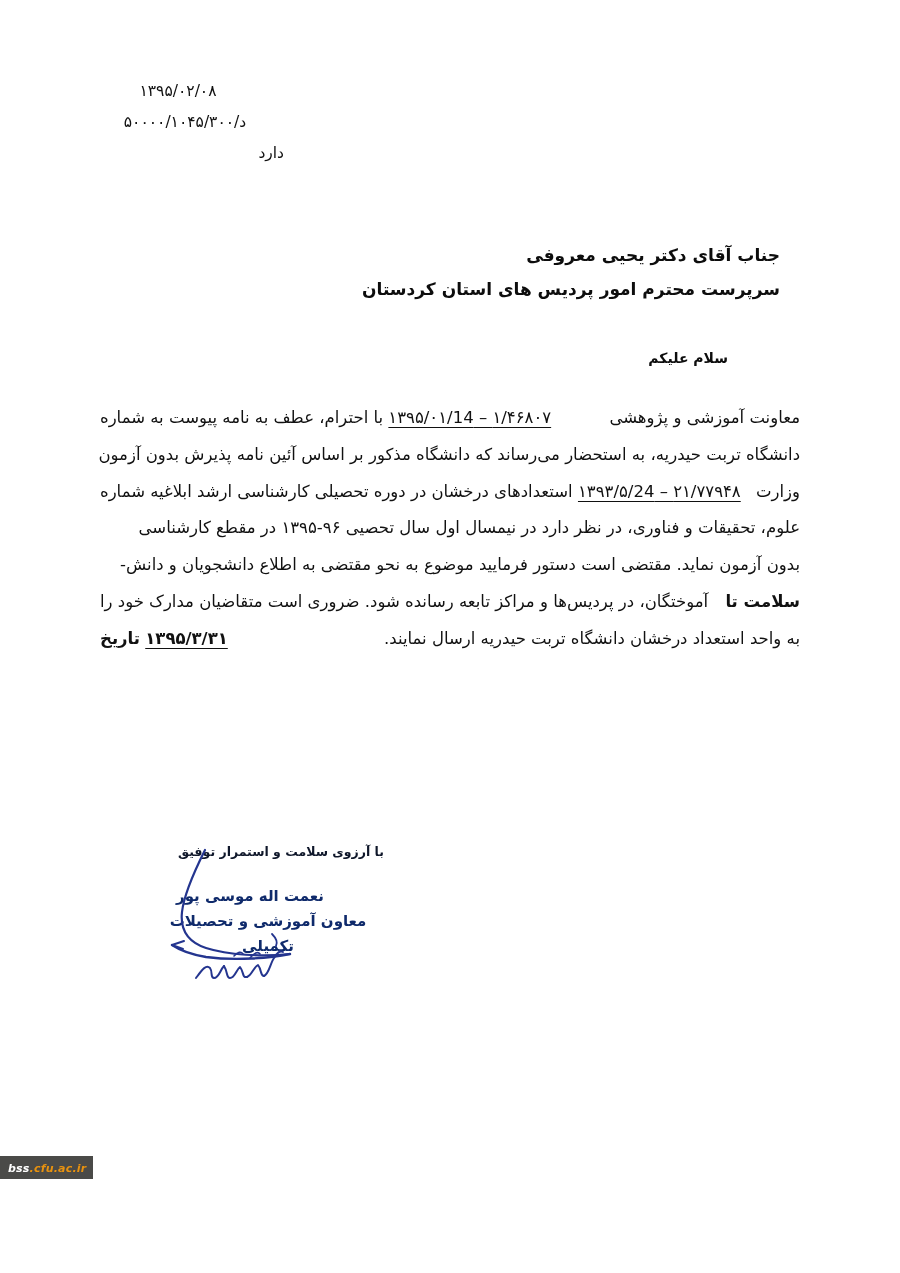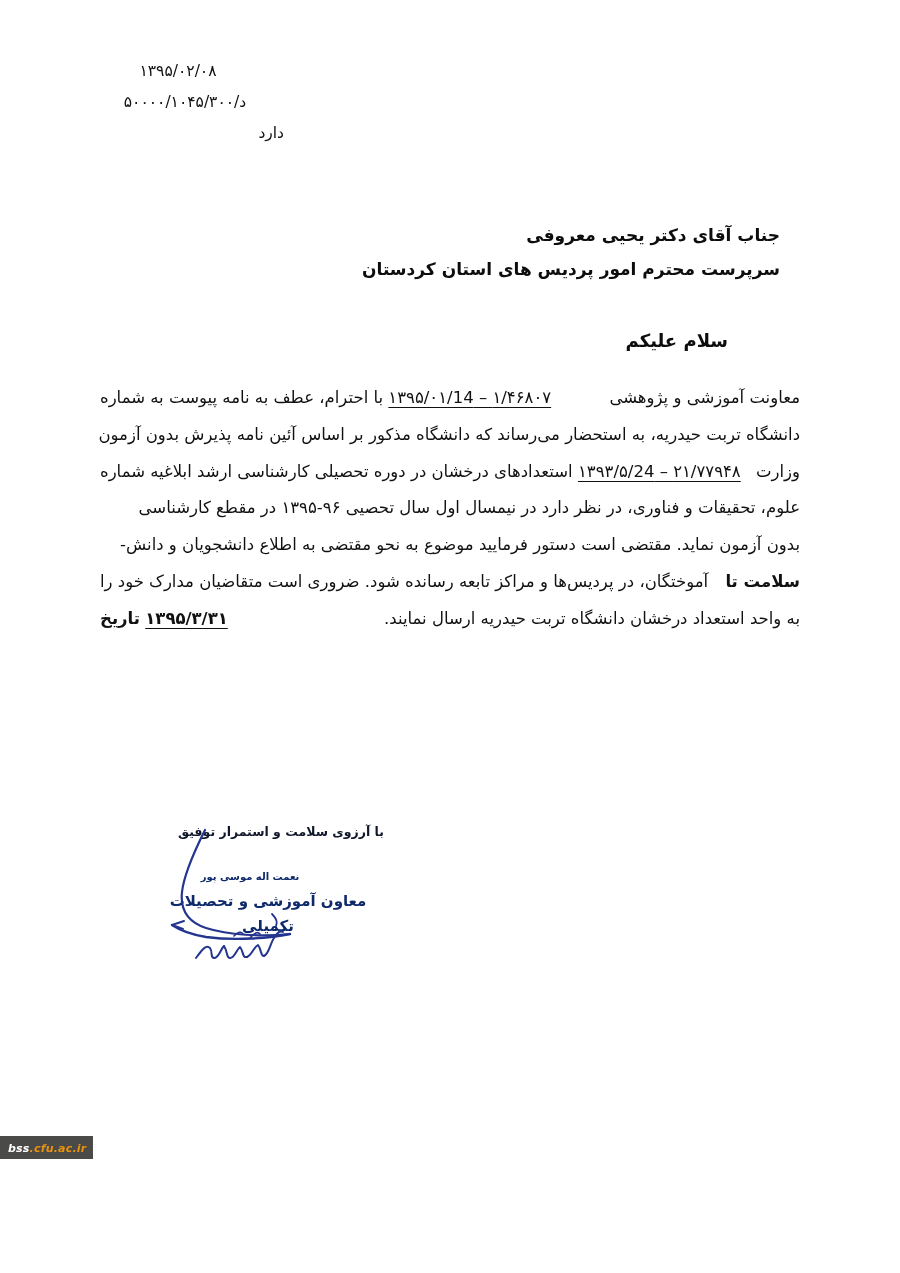--- a/index.html
+++ b/index.html
@@ -11,20 +11,21 @@
     font-family: "DejaVu Sans", "Liberation Sans", sans-serif;
   }
 
   .page {
     position: relative;
     width: 900px;
     height: 1167px;
     background: #ffffff;
     overflow: hidden;
     color: #111111;
+    margin-top: 20px;
   }
 
   
   .header-block {
     position: absolute;
     top: 56px;
     left: 60px;
     width: 250px;
     text-align: center;
     direction: rtl;
@@ -55,21 +56,21 @@
     line-height: 34px;
     color: #0d0d0d;
     letter-spacing: 0.1px;
   }
 
   
   .salutation {
     position: absolute;
     top: 330px;
     right: 172px;
-    font-size: 18px;
+    font-size: 14px;
     font-weight: bold;
     color: #0d0d0d;
     direction: rtl;
   }
 
   
   .body-block {
     position: absolute;
     top: 380px;
     right: 100px;
@@ -119,21 +120,21 @@
   .signer-block {
     position: absolute;
     top: 864px;
     left: 148px;
     width: 240px;
     text-align: center;
     direction: rtl;
     z-index: 3;
   }
   .signer-name {
-    font-size: 10px;
+    font-size: 15px;
     font-weight: bold;
     color: #0f2a6b;
     line-height: 25px;
     letter-spacing: 0.1px;
     padding-right: 36px;
   }
   .signer-title {
     font-size: 15px;
     font-weight: bold;
     color: #0f2a6b;

